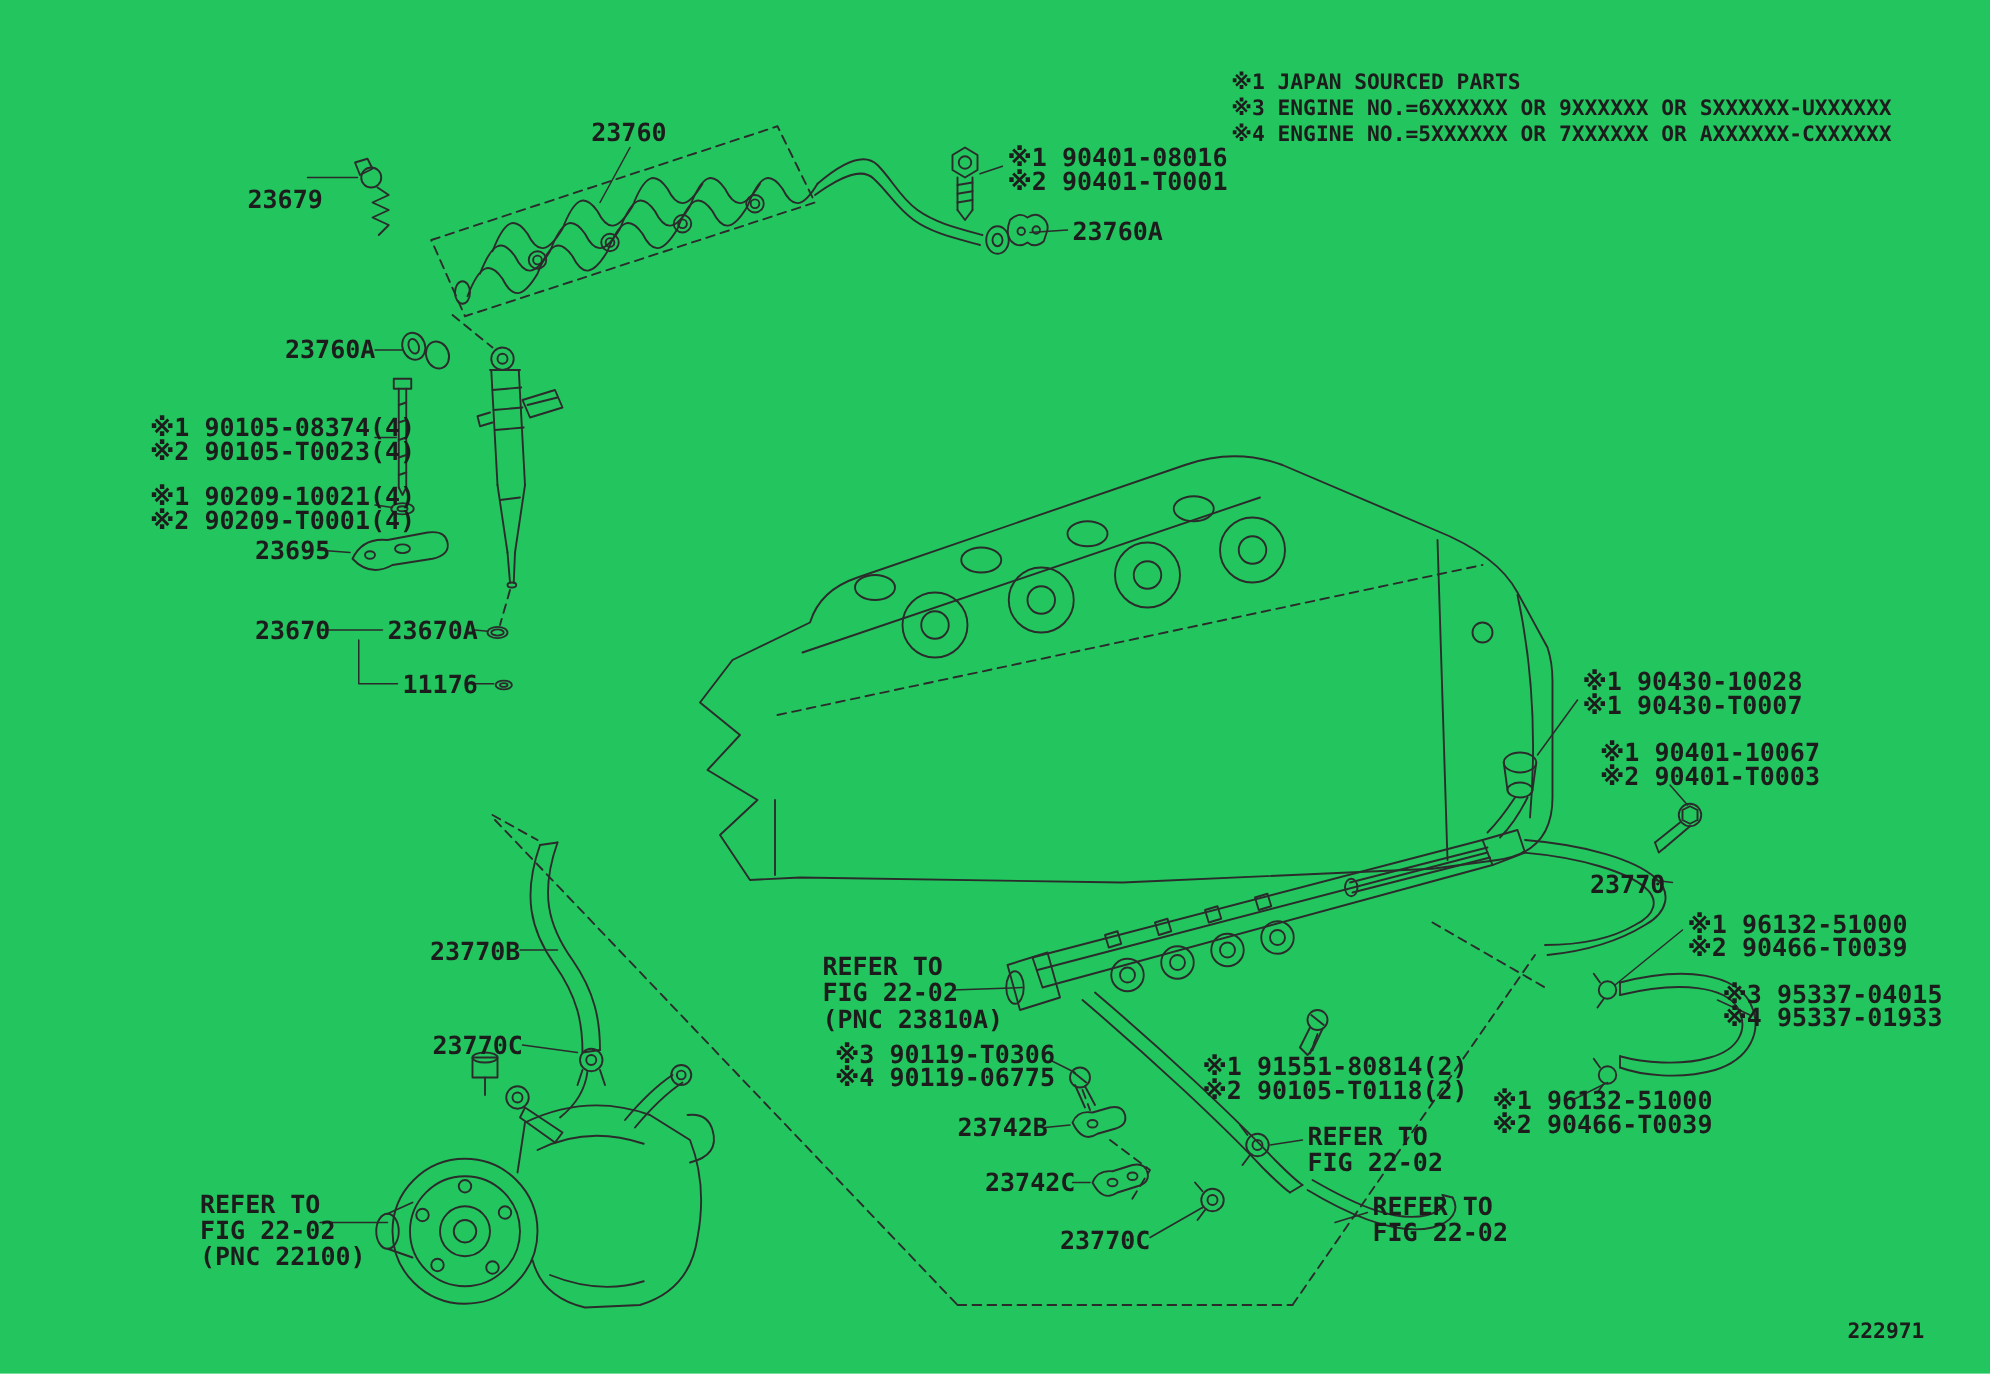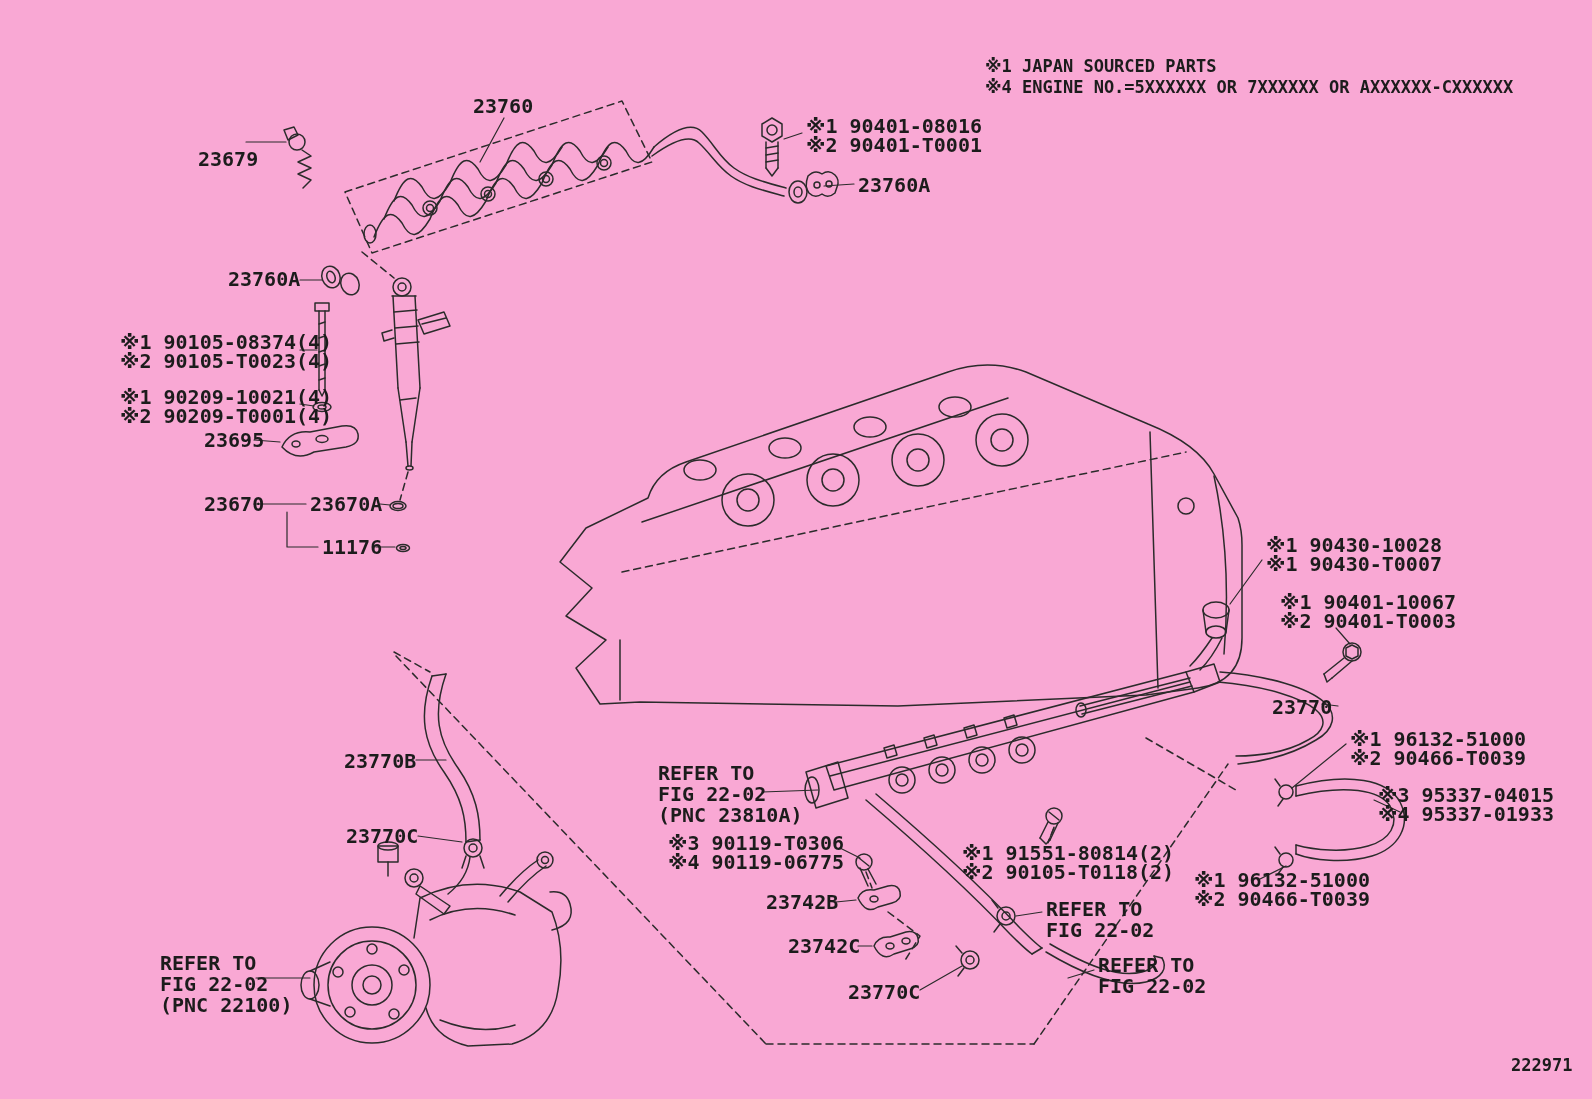--- a/index.html
+++ b/index.html
@@ -1,29 +1,29 @@
 <!DOCTYPE html>
 <html><head>
 <meta charset="utf-8">
 <style>
   html,body{margin:0;padding:0;background:#ffffff;}
   .stage{
-    position:relative;width:1592px;height:1099px;background:#f9a8d4;overflow:hidden;
+    position:relative;width:1592px;height:1099px;background:#22c55e;overflow:hidden;
     font-family:"DejaVu Sans Mono","DejaVu Sans",monospace;color:#1c1c1c;
   }
   .art{position:absolute;left:0;top:0;}
   .art path,.art circle,.art ellipse,.art polygon,.art rect,.art line{
     fill:none;stroke:#2b2b2b;stroke-width:1.5;stroke-linecap:round;stroke-linejoin:round;
   }
   .art .dashed{stroke-dasharray:7 5;}
   .art .leader{stroke-width:1.2;}
   .callout{position:absolute;font-size:20px;font-weight:bold;line-height:19px;white-space:nowrap;}
   .callout.r3{line-height:21px;}
   .legend{position:absolute;left:985px;top:56px;font-size:17px;font-weight:bold;line-height:21px;white-space:nowrap;}
-  .dnum{position:absolute;left:1478px;top:1055px;font-size:17px;font-weight:bold;margin-left:33px;}
+  .dnum{position:absolute;left:1478px;top:1055px;font-size:17px;font-weight:bold;}
 </style>
 </head>
 <body>
 
 <div class="stage">
 
   <svg class="art" width="1592" height="1099" viewBox="0 0 1592 1099">
 
     <g>
       <path class="dashed" d="M345,192 L622,101 L652,162 L372,253 Z"></path>
@@ -298,20 +298,21 @@
       <line class="leader" x1="858" y1="946" x2="872" y2="946"></line>
       <line class="leader" x1="1042" y1="912" x2="1016" y2="916"></line>
       <line class="leader" x1="920" y1="990" x2="962" y2="966"></line>
       <line class="leader" x1="1094" y1="970" x2="1068" y2="978"></line>
       <line class="leader" x1="256" y1="978" x2="310" y2="978"></line>
     </g>
   </svg>
 
   <div class="legend">
     <div>※1 JAPAN SOURCED PARTS</div>
+    <div>※3 ENGINE NO.=6XXXXXX OR 9XXXXXX OR SXXXXXX-UXXXXXX</div>
     <div>※4 ENGINE NO.=5XXXXXX OR 7XXXXXX OR AXXXXXX-CXXXXXX</div>
   </div>
 
   <div class="callout" style="left:198px;top:150px">
       <div>23679</div>
     </div>
   <div class="callout" style="left:473px;top:97px">
       <div>23760</div>
     </div>
   <div class="callout" style="left:806px;top:117px">

